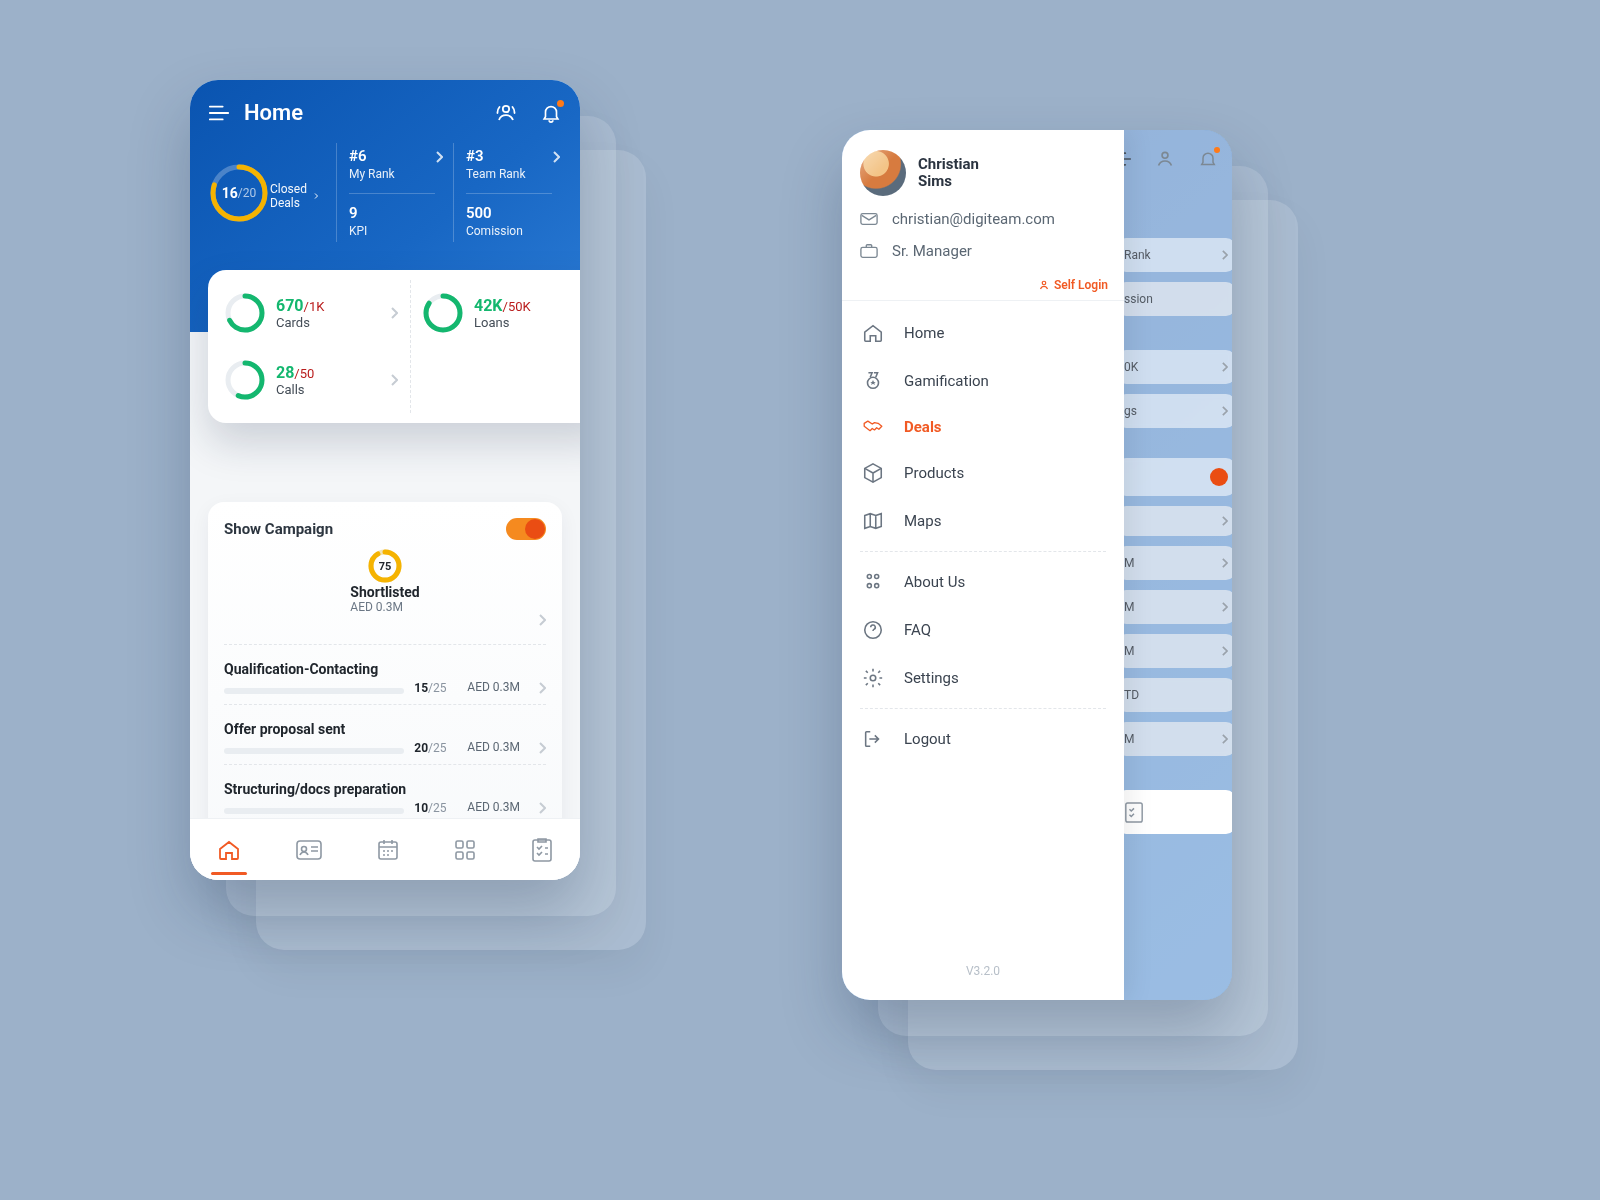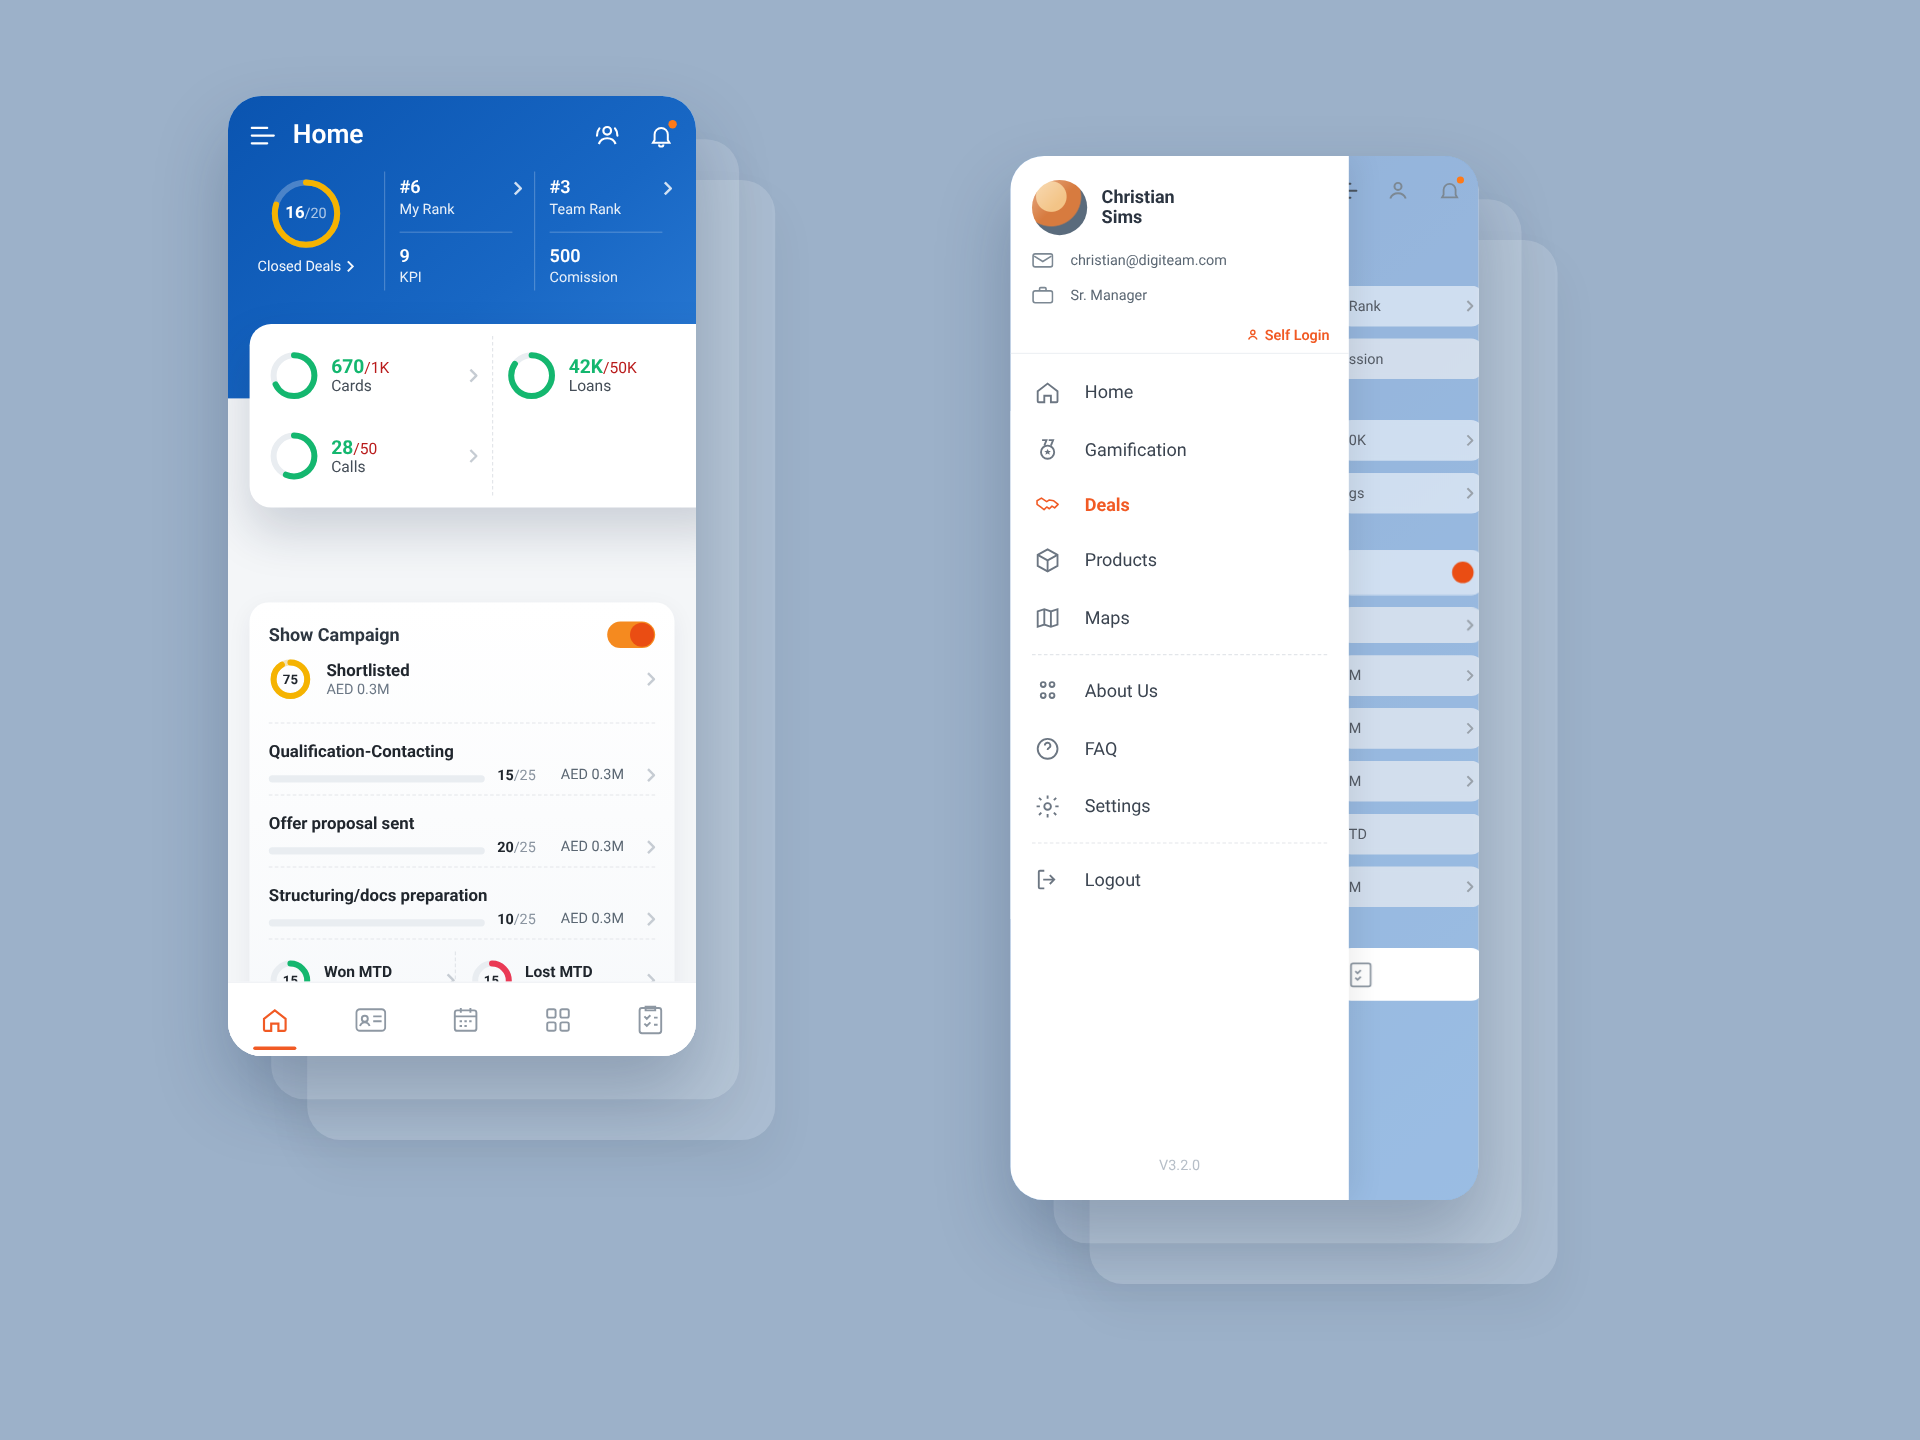--- a/index.html
+++ b/index.html
@@ -29,21 +29,21 @@
   color: #fff; padding: 20px 18px 90px; position: relative;
 }
 .left .topbar { display:flex; align-items:center; justify-content:space-between; }
 .icon { display:inline-flex; align-items:center; justify-content:center; }
 .left .title { font-size:22px; font-weight:600; }
 .left .topbar-left { display:flex; align-items:center; gap:14px; }
 .left .topbar-right { display:flex; align-items:center; gap:22px; }
 
 .stats { display:flex; margin-top:18px; gap:8px; }
 .stats .col { border-left:1px solid rgba(255,255,255,0.22); padding:4px 10px 4px 12px; flex:1; position:relative; }
-.stats .col.first { border-left:none; padding-left:0; display:flex; flex-direction:column; align-items:center; }
+.stats .col.first { border-left:none; padding-left:0; display:flex; flex-direction:row; align-items:center; }
 .stats .big-ring { width:62px; height:62px; position:relative; }
 .stats .big-ring .num { position:absolute; inset:0; display:flex; align-items:center; justify-content:center; font-weight:700; font-size:14px;}
 .stats .big-ring .num .den { opacity:.65; font-weight:400; font-size:12px;}
 .stats .sub { font-size:12px; opacity:.95; display:flex; align-items:center; gap:4px; margin-top:6px;}
 .stats .row1 { font-size:15px; font-weight:600; }
 .stats .row2 { font-size:12px; opacity:.9; margin-top:2px; }
 .stats .sep { height:1px; background:rgba(255,255,255,0.22); margin:12px 0 10px; }
 .stats .chev { position:absolute; right:2px; top:8px; opacity:.8;}
 
 
@@ -67,21 +67,21 @@
 
 .campaign {
   background:linear-gradient(180deg,#fff 0%, #f7f9fb 100%); border-radius:16px; padding:16px 16px 14px;
   box-shadow:0 6px 20px rgba(20,40,70,0.06);
 }
 .campaign .hdr { display:flex; align-items:center; justify-content:space-between; }
 .campaign .hdr h3 { font-size:15px; font-weight:700; color:#2d3640; }
 .toggle { width:40px; height:22px; background:#f58a1f; border-radius:40px; position:relative; }
 .toggle::after{ content:""; position:absolute; width:20px; height:20px; background:#ea4d13; border-radius:50%; right:1px; top:1px;}
 
-.shortlisted { display:flex; align-items:center; gap:12px; padding:8px 0 12px; position:relative; }
+.shortlisted { display:flex; align-items:center; padding:8px 0 12px; position:relative;flex-direction:column; }
 .shortlisted .lbl { font-weight:700; color:#20262d; font-size:14px; }
 .shortlisted .sub { color:#6b7785; font-size:12px; }
 .shortlisted .chev { color:#c6ccd3; margin-left:auto; }
 .dashline { height:0; border-top:1px dashed #e3e6ea; margin:6px 0 10px; }
 
 .pipe { padding:6px 0 2px; position:relative;}
 .pipe .ttl { font-weight:700; color:#20262d; font-size:14px; }
 .pipe .bar { height:6px; background:#e9edf1; border-radius:6px; margin-top:6px; position:relative; width:56%; display:inline-block; vertical-align:middle;}
 .pipe .bar .fill { height:100%; background:#1487e3; border-radius:6px;}
 .pipe .count { display:inline-block; margin-left:6px; font-size:12px; font-weight:700; color:#20262d; }
@@ -110,21 +110,21 @@
 .right .under-tiles { position:absolute; top:0; right:-4px; width:120px; padding-top:108px; display:flex; flex-direction:column; gap:10px; }
 .under-chip { background:rgba(255,255,255,0.55); color:#555c66; font-size:12px; padding:10px 8px; border-radius:10px; display:flex; align-items:center; justify-content:space-between; backdrop-filter:blur(2px);}
 .under-chip.dim { background:rgba(235,238,242,0.7); }
 
 .drawer { position:absolute; top:0; bottom:0; left:0; width:282px; background:#fff; box-shadow:6px 0 24px rgba(0,0,0,0.08); padding:20px 0 12px; display:flex; flex-direction:column;}
 .drawer .profile { padding:0 18px 12px; }
 .drawer .profile .row1{ display:flex; gap:12px; align-items:center;}
 .avatar { width:46px; height:46px; border-radius:50%; background:radial-gradient(circle at 35% 30%, #f3c487 0 28%, #d77b3f 30% 55%, #5a6b7c 58% 100%); flex-shrink:0; position:relative; overflow:hidden;}
 .avatar::after{content:""; position:absolute; inset:0; background:linear-gradient(135deg, rgba(255,255,255,0.4), transparent 45%);}
 .drawer .name{ font-weight:700; color:#2b3440; font-size:15px; line-height:1.15;}
-.drawer .meta { display:flex; align-items:center; gap:14px; color:#5b6773; font-size:12px; margin-top:14px;}
+.drawer .meta { display:flex; align-items:center; gap:14px; color:#5b6773; font-size:15px; margin-top:14px;}
 .drawer .meta .ico{ width:18px; color:#7c8893;}
 .selflogin { text-align:right; color:#f15a24; font-size:12px; font-weight:600; padding:6px 16px 8px; display:flex; align-items:center; justify-content:flex-end; gap:4px;}
 .hr { height:1px; background:#eef1f4; }
 .menu { padding:8px 0; }
 .menu a { display:flex; align-items:center; gap:20px; padding:13px 20px; color:#3b4450; font-size:15px; cursor:pointer;}
 .menu a .ico { width:22px; color:#6c7682; display:flex; justify-content:center;}
 .menu a.active { color:#f15a24; font-weight:700;}
 .menu a.active .ico { color:#f15a24; }
 .menu .dash { margin:6px 18px; border-top:1px dashed #e3e6ea;}
 .version { margin-top:auto; text-align:center; color:#b7bfc8; font-size:12px; padding:10px 0;}

